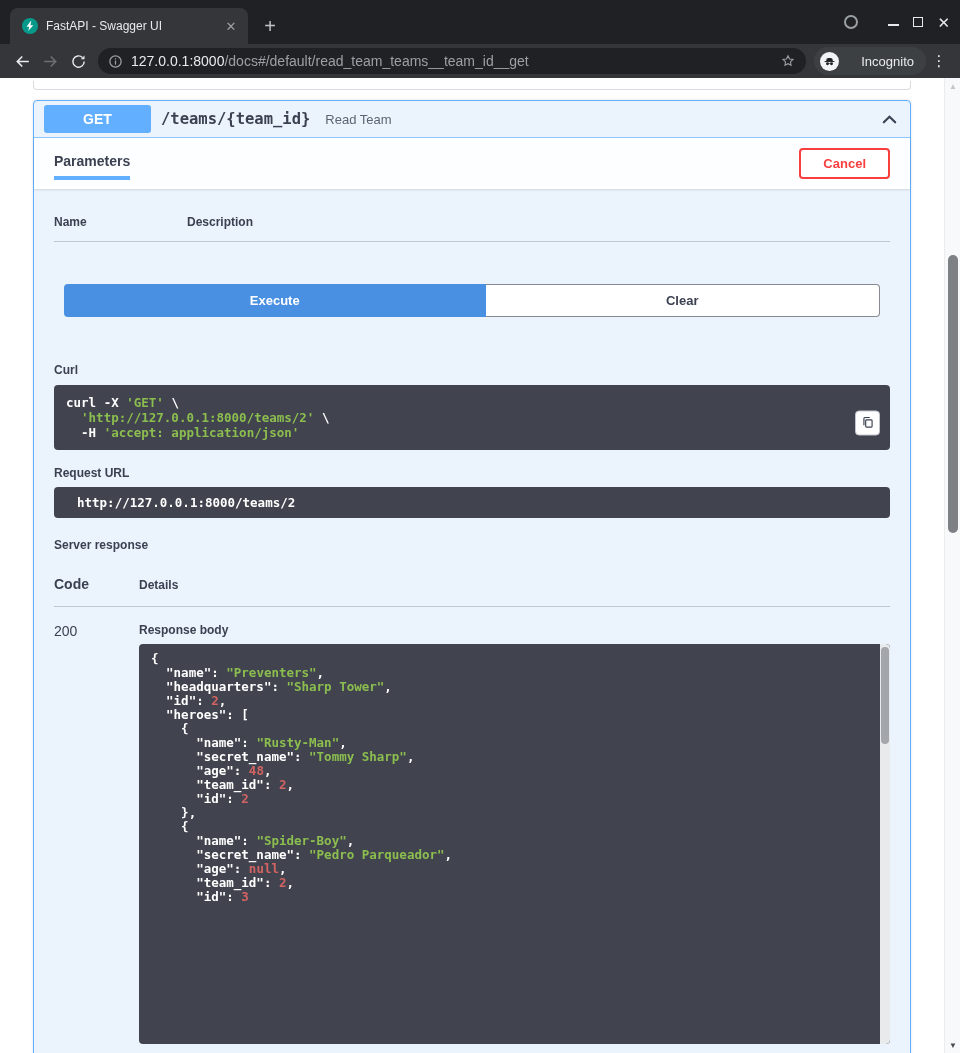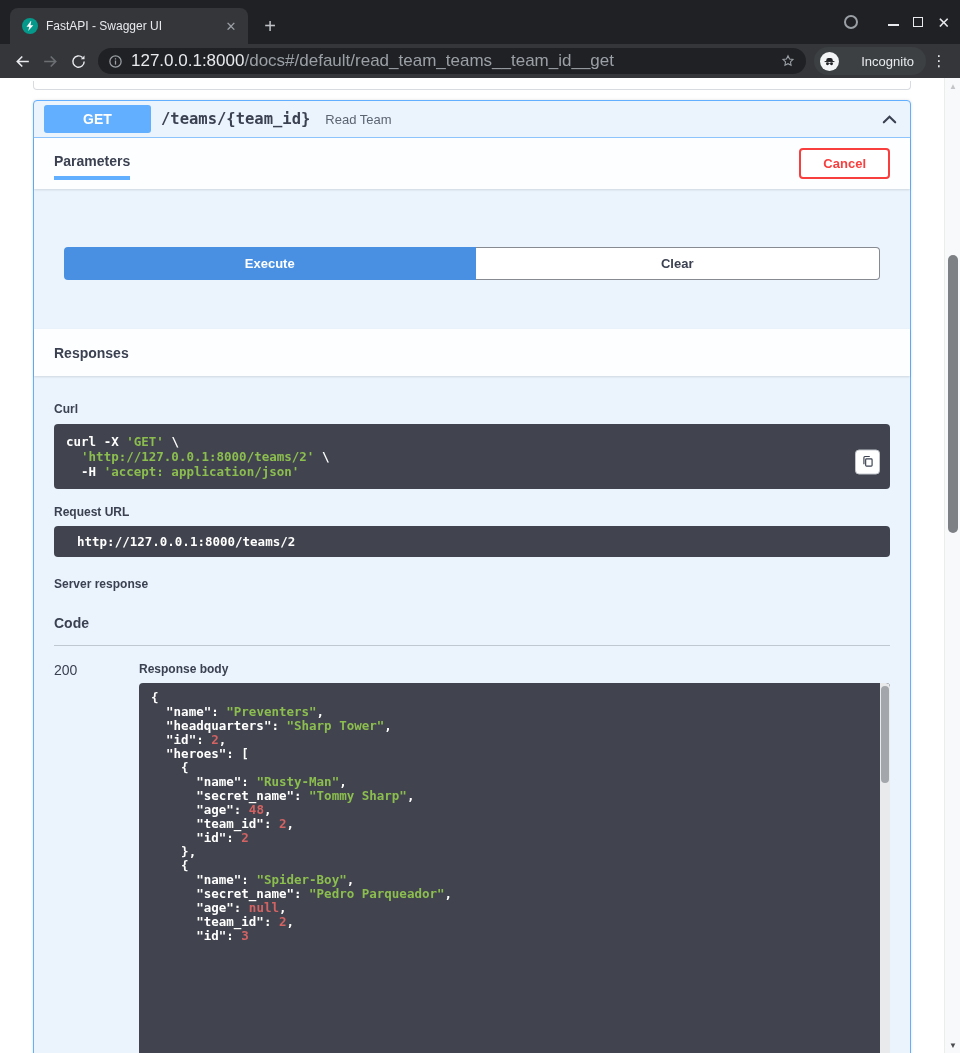--- a/index.html
+++ b/index.html
@@ -14,21 +14,21 @@
   .newtab { color:#c0c4c9; font-size:20px; width:28px; height:28px; margin:0 0 4px 8px; display:flex; align-items:center; justify-content:center; }
   .win-controls { margin-left:auto; display:flex; align-items:center; height:44px; padding-right:10px; gap:14px; }
   .badge-ring { width:14px; height:14px; border:2.5px solid #9aa0a6; border-radius:50%; margin-right:16px; }
   .win-min { width:11px; height:2px; background:#e8eaed; margin-top:6px; }
   .win-max { width:10px; height:10px; border:1.6px solid #e8eaed; }
   .win-x { color:#e8eaed; font-size:15px; line-height:1; }
 
   .toolbar { position:absolute; top:44px; left:0; width:960px; height:34px; background:#35363a; display:flex; align-items:center; padding:0 8px; }
   .nav-icon { width:28px; height:28px; display:flex; align-items:center; justify-content:center; border-radius:50%; flex:0 0 auto; }
   .omnibox { height:26px; background:#202124; border-radius:13px; flex:1; margin:0 8px 0 6px; display:flex; align-items:center; padding:0 10px 0 10px; min-width:0; }
-  .omni-url { font-size:17px; margin-left:8px; white-space:nowrap; overflow:hidden; flex:1; }
+  .omni-url { font-size:14px; margin-left:8px; white-space:nowrap; overflow:hidden; flex:1; }
   .omni-origin { color:#e8eaed; }
   .omni-path { color:#9aa0a6; }
   .incognito-chip { height:28px; background:#3c4043; border-radius:14px; display:flex; align-items:center; padding:0 12px 0 6px; gap:22px; flex:0 0 auto; }
   .spy-circle { width:19px; height:19px; border-radius:50%; background:#f1f3f4; display:flex; align-items:center; justify-content:center; }
   .incognito-label { color:#e8eaed; font-size:13px; }
   .kebab { color:#e8eaed; font-size:15px; width:26px; text-align:center; letter-spacing:0; }
 
   
   .page { position:absolute; top:78px; left:0; width:944px; height:975px; background:#ffffff; overflow:hidden; }
   .content { margin:0 33px; }
@@ -51,21 +51,21 @@
   .col-h { font-size:12px; font-weight:700; color:#3b4151; }
   .ptable-row { display:grid; grid-template-columns:133px 1fr; padding-top:18px; }
   .pname { font-size:16px; font-weight:700; color:#3b4151; }
   .pstar { color:#f93e3e; font-size:14px; }
   .preq { color:#f93e3e; font-size:10px; font-weight:400; vertical-align:super; margin-left:2px; }
   .ptype { font-family:"DejaVu Sans Mono","Liberation Mono",monospace; font-size:12px; color:#3b4151; margin-top:5px; }
   .pin { font-family:"DejaVu Sans Mono","Liberation Mono",monospace; font-size:12px; font-style:italic; color:#888e98; margin-top:4px; }
   .pinput { width:340px; height:35px; border:1px solid #d9d9d9; border-radius:4px; padding:8px 10px; font-size:14px; color:#3b4151; background:#fff; font-family:inherit; }
 
   .execute-wrapper { display:flex; margin:42px 10px 0; }
-  .btn-execute { flex:1; background:#4990e2; color:#fff; border:none; font-weight:700; font-size:13px; padding:8px 4px; border-radius:4px 0 0 4px; cursor:pointer; font-family:inherit; }
+  .btn-execute { flex:1; background:#4990e2; color:#fff; border:none; font-weight:700; font-size:13px; padding:8px 14px; border-radius:4px 0 0 4px; cursor:pointer; font-family:inherit; }
   .btn-clear { flex:1; background:#fff; color:#3b4151; border:1px solid #878a91; border-left:none; font-weight:700; font-size:13px; padding:8px 0; border-radius:0 4px 4px 0; cursor:pointer; font-family:inherit; }
 
   .responses-header { margin-top:29px; }
   .responses-body { padding:26px 20px 20px; }
   .blk-label { font-size:12px; font-weight:700; color:#3b4151; }
   .codeblock { background:#41444e; border-radius:4px; padding:10px 12px; margin-top:8px; font-family:"DejaVu Sans Mono","Liberation Mono",monospace; font-size:12.5px; line-height:15px; font-weight:600; position:relative; overflow:hidden; }
   .code-line { white-space:pre; }
   .tk-w { color:#ffffff; }
   .tk-k { color:#ffffff; font-weight:700; }
   .tk-s { color:#8cbe4f; }
@@ -177,30 +177,31 @@
             </svg>
         </span>
       </div>
 
       <div class="section-header">
         <span class="sec-title">Parameters</span>
         <button class="btn-cancel">Cancel</button>
       </div>
 
       <div class="params-body">
+        <div class="ptable-head">
+          <span class="col-h">Name</span>
+          <span class="col-h">Description</span>
+        </div>
 
         <div class="execute-wrapper">
           <button class="btn-execute">Execute</button>
           <button class="btn-clear">Clear</button>
         </div>
       </div>
 
-      <div class="section-header responses-header">
-        <span class="sec-title-plain">Responses</span>
-      </div>
 
       <div class="responses-body">
         <div class="blk-label">Curl</div>
         <div class="codeblock">
           <span class="copy-btn" style="position:absolute;">
             <svg viewBox="0 0 24 24" width="14" height="14">
                 <rect x="8" y="7.5" width="11" height="12.5" rx="1.5" fill="none" stroke="#3b4151" stroke-width="2"></rect>
                 <path d="M5 16.5V5a1.6 1.6 0 011.6-1.6H15" fill="none" stroke="#3b4151" stroke-width="2"></path>
               </svg>
           </span>
@@ -209,20 +210,21 @@
             <div class="code-line"><span class="tk-w">  -H </span><span class="tk-s">'accept: application/json'</span></div>
           </div>
 
         <div class="blk-label m-top">Request URL</div>
         <div class="requrl-block">http://127.0.0.1:8000/teams/2</div>
 
         <div class="blk-label m-top-lg">Server response</div>
 
         <div class="rtable-head">
           <span class="code-h">Code</span>
+          <span class="details-h">Details</span>
         </div>
         <div class="rtable-row">
           <div class="status-code">200</div>
           <div>
             <div class="blk-label">Response body</div>
             <div class="codeblock response-block">
               <span class="inner-scrollbar" style="position:absolute;">
                   <span class="inner-thumb"></span>
                 </span>
             <div class="code-line"><span class="tk-w">{</span></div>

